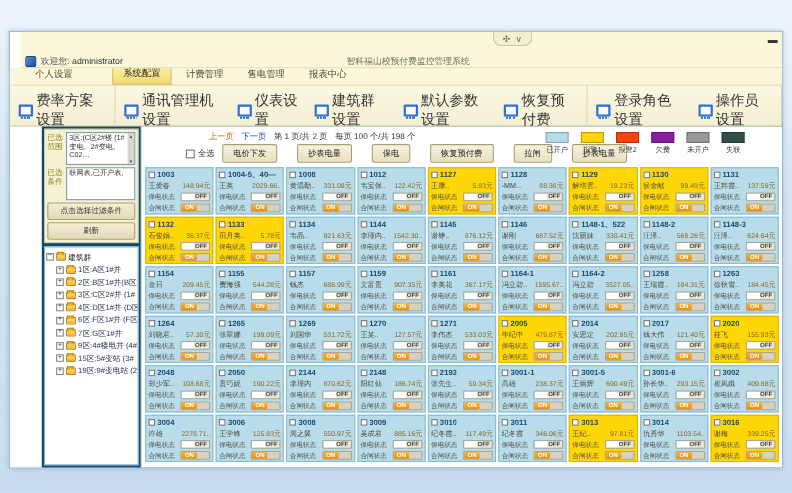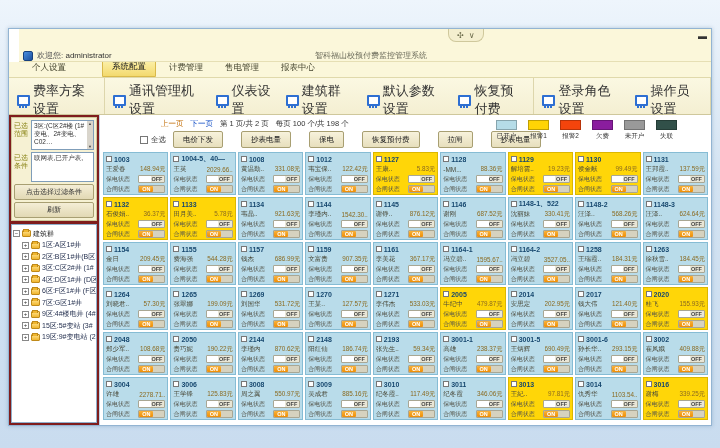--- a/index.html
+++ b/index.html
@@ -47,21 +47,21 @@
   
   .tabbar { height:16px; background:linear-gradient(180deg,#f0f6fc,#d8e6f3); border-bottom:1px solid #aac4db;
     display:flex; align-items:flex-end; padding-left:22px; gap:3px; }
   .tab { display:flex; align-items:center; gap:4px; font-size:7.5px; color:#33506b;
     background:linear-gradient(180deg,#e8f1f9,#cfe0ef); border:1px solid #9ab8d4; border-bottom:none;
     border-radius:5px 5px 0 0; padding:2px 8px 2px; cursor:default; }
   .tab.active { background:#fff; font-weight:bold; color:#222; }
   .tab .x { font-size:6px; color:#7a93ad; border:1px solid transparent; padding:0 1px; }
 
   
-  .content { flex:1; display:flex; min-height:0; background:#7f1d1d; }
+  .content { flex:1; display:flex; min-height:0; background:#0c4a6e;margin-left:29px; }
 
   
   .sidebar { width:90px; flex:0 0 auto; display:flex; flex-direction:column; padding:2px; gap:3px; }
   .filterpane { background:#f6f1d3; border:1px solid #cfc89c; padding:2px; display:flex; flex-direction:column; gap:2px; }
   .frow { display:flex; gap:2px; }
   .flabel { width:15px; font-size:7px; color:#8a8417; line-height:1.15; padding-top:2px; }
   .fbox { flex:1; background:#fff; border:1px solid #7f9db9; font-size:6.5px; color:#333;
     height:30px; overflow:hidden; padding:1px 6px 1px 2px; position:relative; line-height:1.25; }
   .fscroll { position:absolute; right:0; top:0; bottom:0; width:6px; background:#d9d5cc;
     display:flex; flex-direction:column; justify-content:space-between; font-size:4px; color:#444; text-align:center; }

